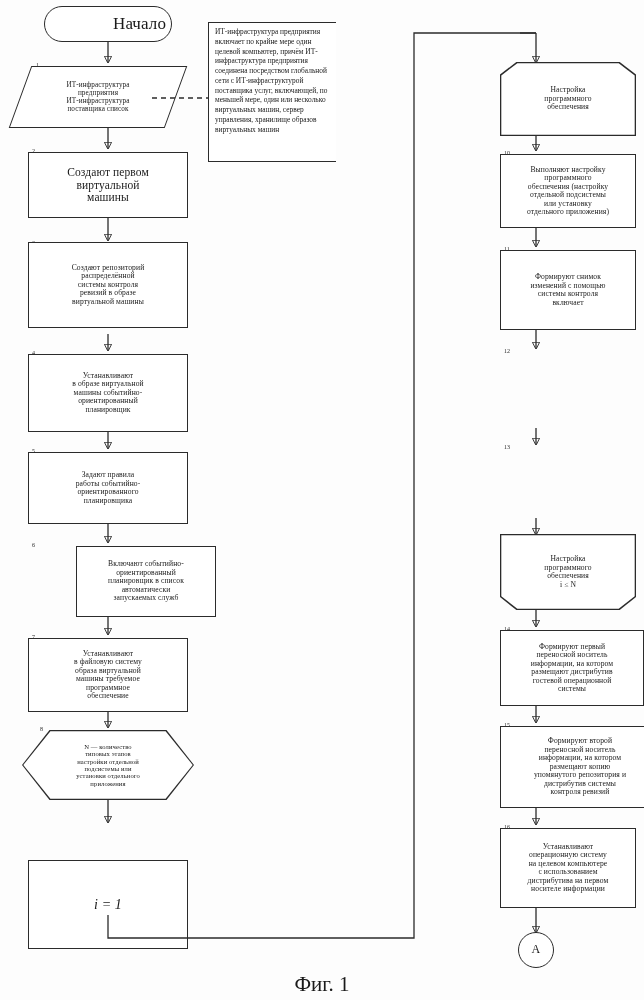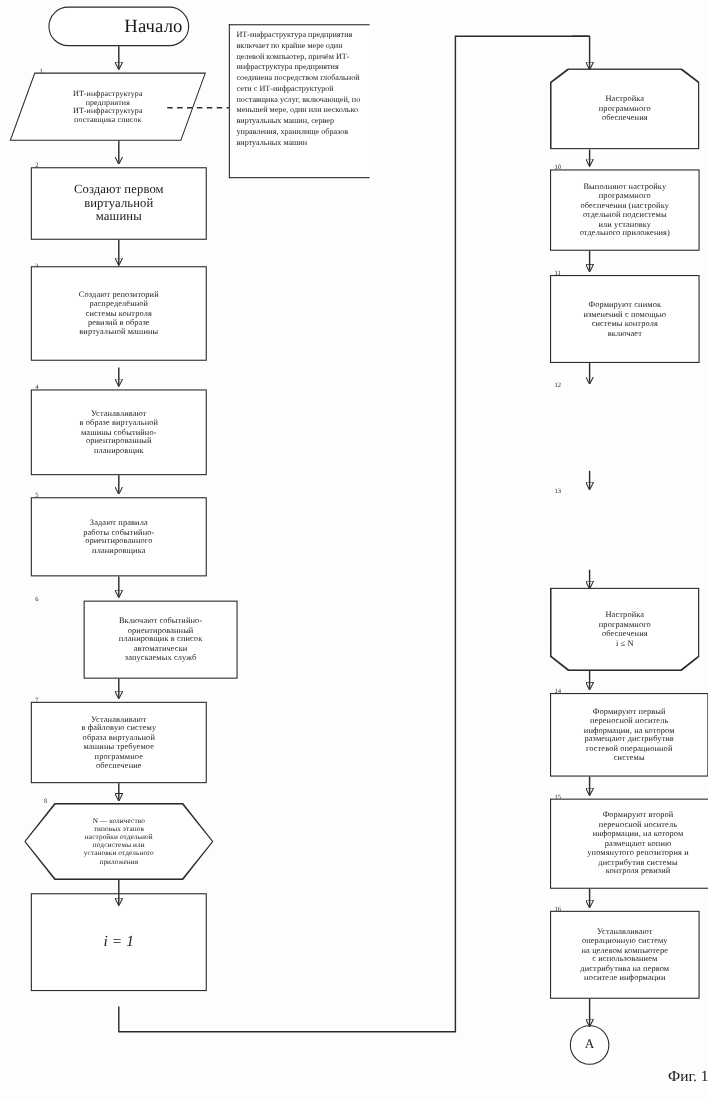--- a/index.html
+++ b/index.html
@@ -155,22 +155,22 @@
     position: absolute;
     font-size: 6px;
     color: #2b2b2b;
     font-family: "Liberation Serif", serif;
   }
 
   
   .caption {
     position: absolute;
     width: 100%;
-    text-align: right;
-    font-size: 14px;
+    text-align: center;
+    font-size: 21px;
   }
 
   
   #wires {
     position: absolute;
     left: 0; top: 0;
     width: 644px;
     height: 1000px;
     pointer-events: none;
     z-index: 5;
@@ -291,21 +291,21 @@
     <span class="hexbg"></span>
     <span class="hexin"></span>
     <span class="txt">N — количество
 типовых этапов
 настройки отдельной
 подсистемы или
 установки отдельного
 приложения</span>
   </div>
 
-  <div class="node process formula" style="left:28px; top:812px; width:160px; height:89px;">
+  <div class="node process formula" style="left:28px; top:860px; width:160px; height:89px;">
     <span class="txt">i = 1</span>
   </div>
 
   <div class="note" style="left:208px; top:22px; width:128px; height:140px;">
     <span class="txt">ИТ-инфраструктура предприятия включает по крайне мере один целевой компьютер, причём ИТ-инфраструктура предприятия соединена посредством глобальной сети с ИТ-инфраструктурой поставщика услуг, включающей, по меньшей мере, один или несколько виртуальных машин, сервер управления, хранилище образов виртуальных машин</span>
   </div>
 
   <div class="node clip-top" style="left:500px; top:62px; width:136px; height:74px;">
     <span class="cbg"></span>
     <span class="cin"></span>

